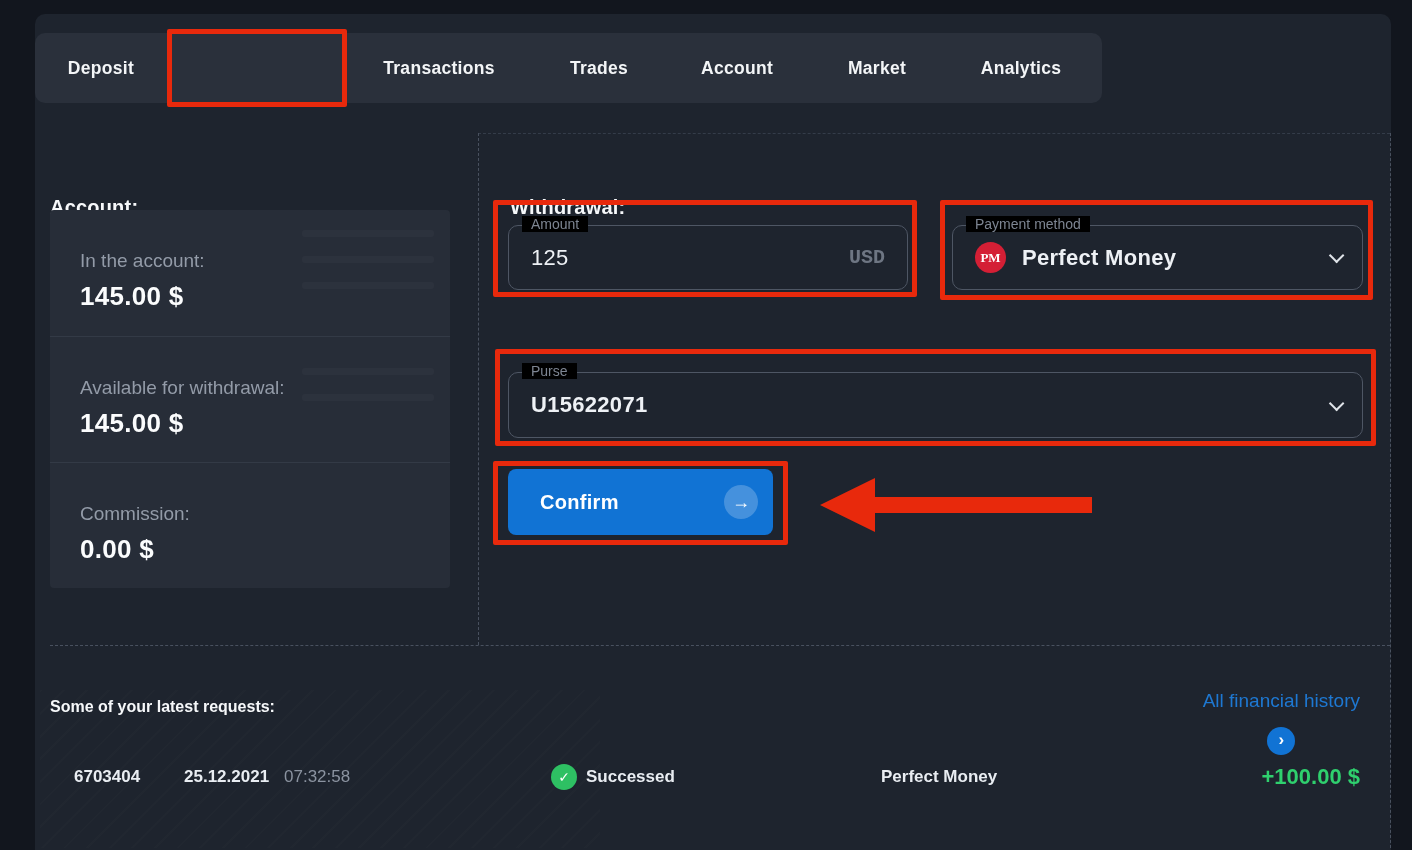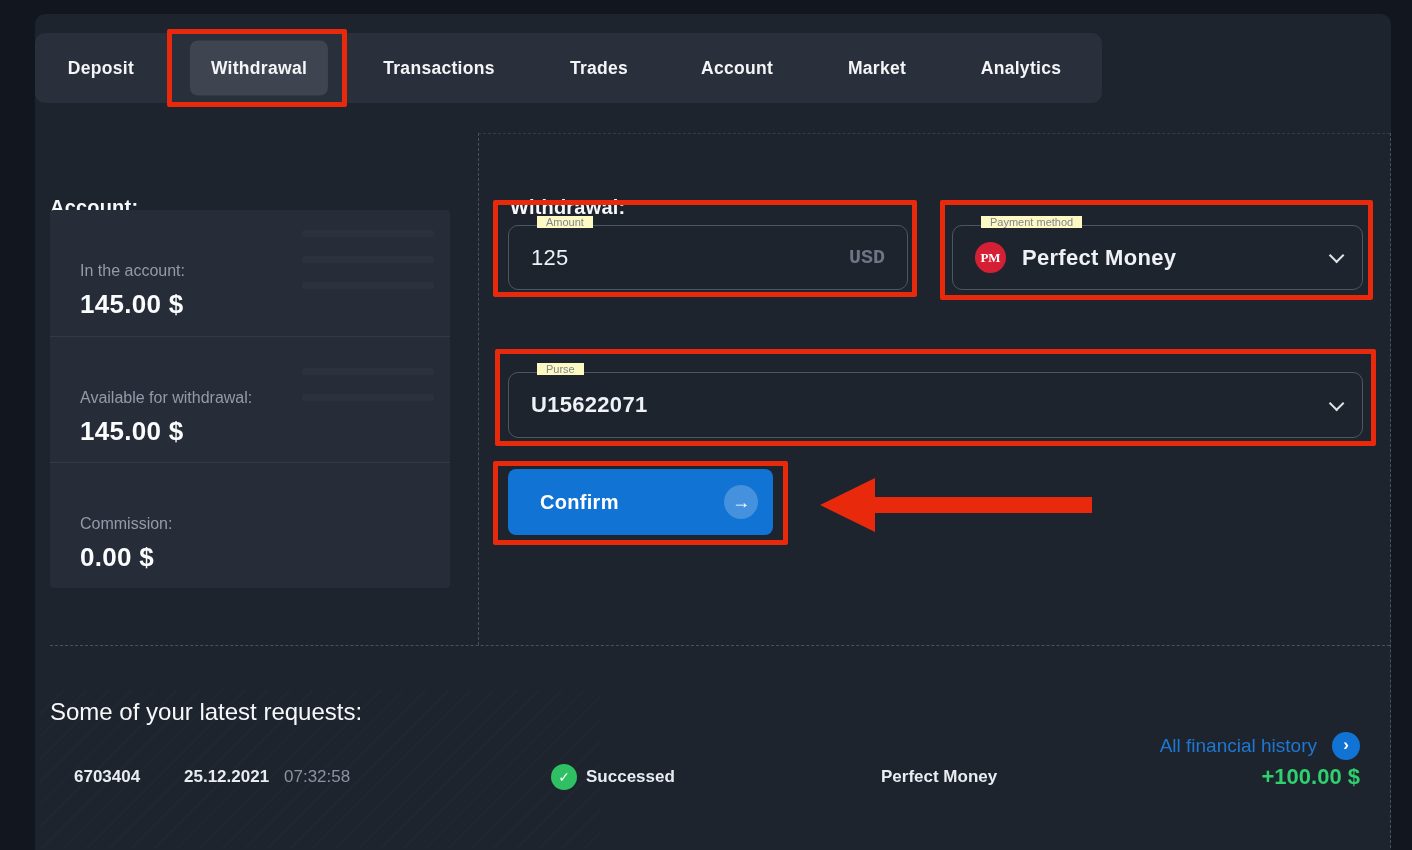--- a/index.html
+++ b/index.html
@@ -25,36 +25,36 @@
 
   
   .h-section { position:absolute; color:#f6f8fa; font-size:20px; font-weight:bold;
                letter-spacing:.2px;margin-top:44px; }
 
   
   .card { position:absolute; left:50px; top:210px; width:400px; height:378px;
           background:#272d38; border-radius:4px; overflow:hidden; }
   .card-row { position:relative; height:126px; padding:40px 0 0 30px; }
   .card-row + .card-row { border-top:1px solid #333a46; }
-  .card-label { color:#939ba8; font-size:16px;margin-top:12px; }
+  .card-label { color:#939ba8; font-size:19px; }
   .card-value { color:#fbfcfd; font-size:26px; font-weight:bold; margin-top:9px;
                 letter-spacing:.3px; }
   .sk-line { position:absolute; right:16px; width:132px; height:7px; border-radius:3px;
              background:rgba(255,255,255,0.028); }
 
   
   .dash-v { position:absolute; width:0; border-left:1px dashed #49515f; }
   .dash-h { position:absolute; height:0; border-top:1px dashed #49515f; }
   .dash-faint { border-color:#343c49; }
 
   
   .field { position:absolute; border:1.5px solid #4e5664; border-radius:10px;
            background:#1e242e; cursor:pointer; }
-  .field-label { position:absolute; top:-10px; left:28px; padding:0 9px;
-                 background:#fef9c3; color:#7d8592; font-size:11px; white-space:nowrap; }
+  .field-label { position:absolute; top:-10px; left:13px; padding:0 9px;
+                 background:#000000; color:#7d8592; font-size:14px; white-space:nowrap; }
   .field-inner { position:absolute; inset:0; display:flex; align-items:center;
                  padding:0 22px; }
   .field-value { color:#eef1f5; font-size:22px; font-weight:bold; letter-spacing:.3px; }
   .amount-input { background:transparent; border:none; outline:none; color:#eef1f5;
                   font-size:22px; font-family:"Liberation Sans", sans-serif;
                   width:260px; letter-spacing:.3px; }
   .unit { margin-left:auto; color:#6e7683; font-size:20px; font-weight:bold;font-family:Liberation Mono, monospace; }
   .chev { margin-left:auto; width:11px; height:11px; border-right:2.5px solid #dfe3e8;
           border-bottom:2.5px solid #dfe3e8; transform:rotate(45deg) translateY(-3px); }
   .pm-badge { width:31px; height:31px; border-radius:50%; background:#d41f35;
@@ -66,24 +66,24 @@
   .btn-confirm { position:absolute; left:508px; top:469px; width:265px; height:66px;
                  background:#1173d4; border:none; border-radius:8px; cursor:pointer;
                  display:flex; align-items:center; padding:0 15px 0 32px;text-align:right; }
   .btn-confirm .lbl { color:#fff; font-size:20px; font-weight:bold; letter-spacing:.3px;
                       font-family:"Liberation Sans", sans-serif; }
   .btn-circle { margin-left:auto; width:34px; height:34px; border-radius:50%;
                 background:rgba(255,255,255,0.22); color:#fff; font-size:18px;
                 display:flex; align-items:center; justify-content:center; }
 
   
-  .req-head { position:absolute; left:50px; top:698px; color:#f6f8fa; font-size:24px;
-              font-weight:normal; }
-  .history-link { position:absolute; right:52px; top:732px; display:flex;
-                  align-items:center; gap:15px; cursor:pointer; }
+  .req-head { position:absolute; left:50px; top:698px; color:#f6f8fa; font-size:16px;
+              font-weight:bold; }
+  .history-link { position:absolute; right:52px; top:690px; display:flex;
+                  align-items:center; gap:15px; cursor:pointer;flex-direction:column; }
   .history-link .txt { color:#1e78d2; font-size:19px; }
   .history-circle { width:28px; height:28px; border-radius:50%; background:#1173d4;
                     color:#fff; font-size:17px; font-weight:bold; display:flex;
                     align-items:center; justify-content:center; padding-bottom:2px; }
   .req-row { position:absolute; left:0; top:762px; width:1412px; height:30px; }
   .cell { position:absolute; top:50%; transform:translateY(-50%); white-space:nowrap;margin-left:24px; }
   .c-id     { left:50px;  color:#e9edf2; font-weight:bold; font-size:17px; }
   .c-date   { left:160px; color:#e9edf2; font-weight:bold; font-size:17px; }
   .c-time   { left:260px; color:#8b93a0; font-size:17px; }
   .c-status { left:527px; display:flex; align-items:center; gap:9px; }
@@ -100,21 +100,20 @@
 </style>
 </head>
 <body>
 
 <div class="stage">
 
   <div class="container"></div>
 
   <div class="navbar">
     <div class="tab" style="left:66px">Deposit</div>
-    <div class="tab active" style="left:224px">Withdrawal</div>
     <div class="tab" style="left:404px">Transactions</div>
     <div class="tab" style="left:564px">Trades</div>
     <div class="tab" style="left:702px">Account</div>
     <div class="tab" style="left:842px">Market</div>
     <div class="tab" style="left:986px">Analytics</div>
   </div>
 
   <div class="dash-h dash-faint" style="left:478px; top:133px; width:912px;"></div>
   <div class="dash-v" style="left:478px; top:133px; height:512px;"></div>
   <div class="dash-v" style="left:1390px; top:133px; height:715px;"></div>

